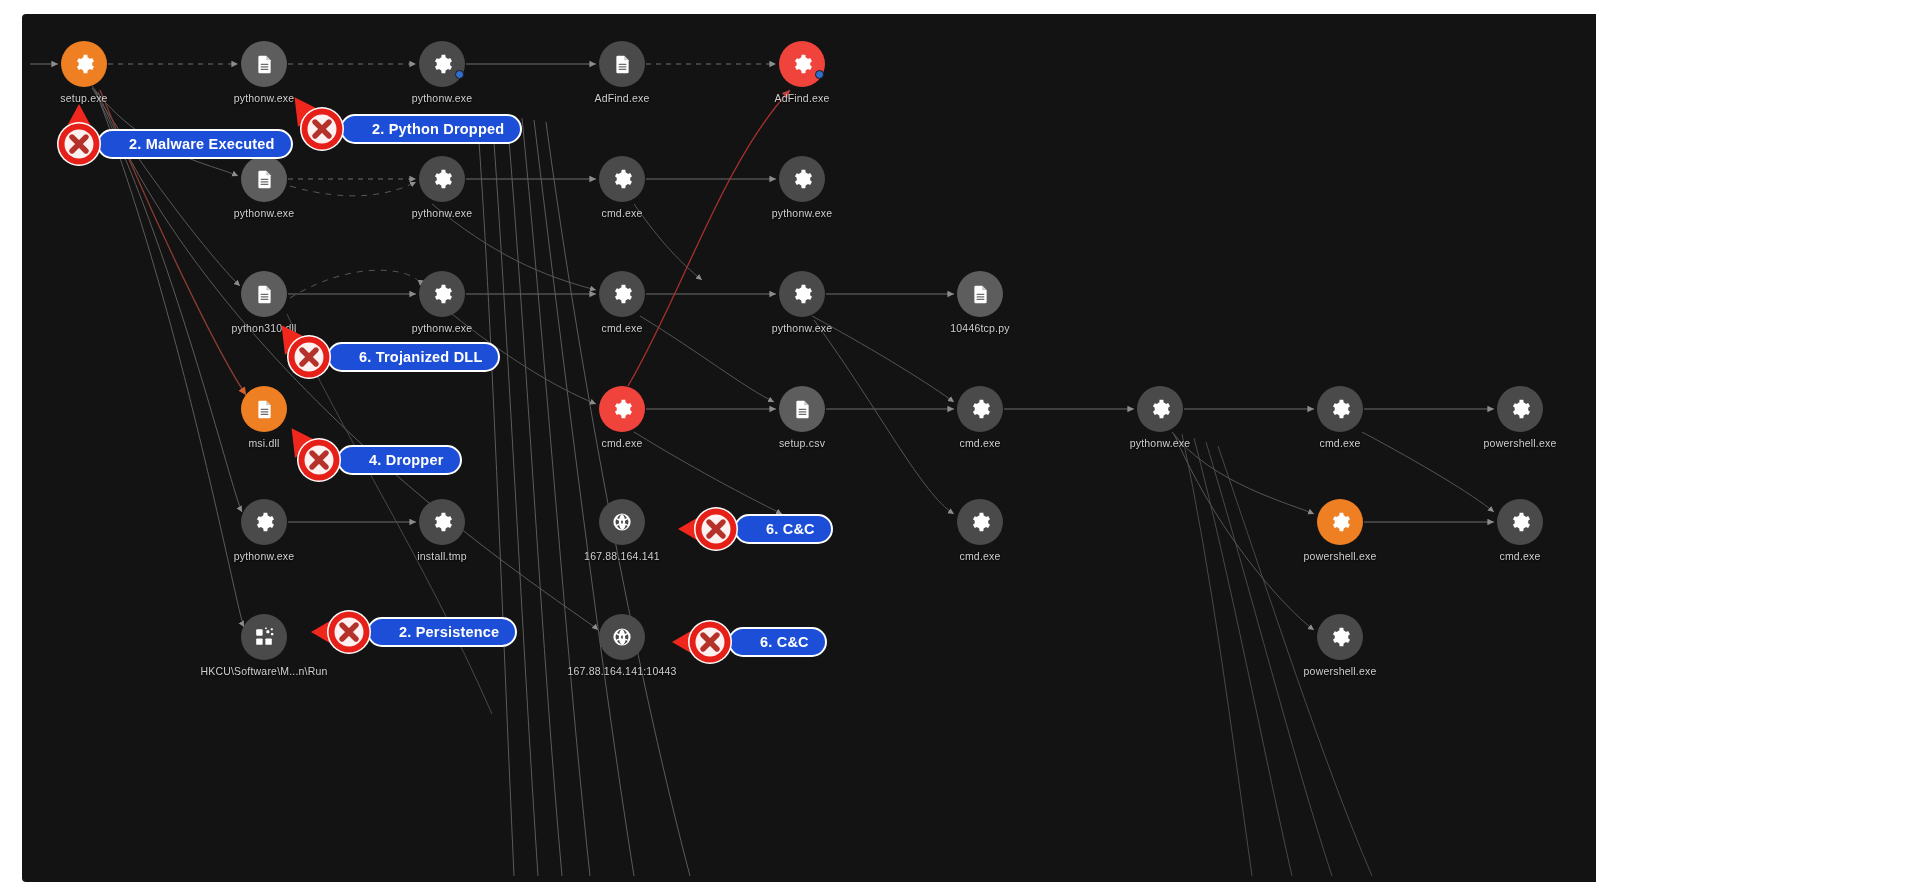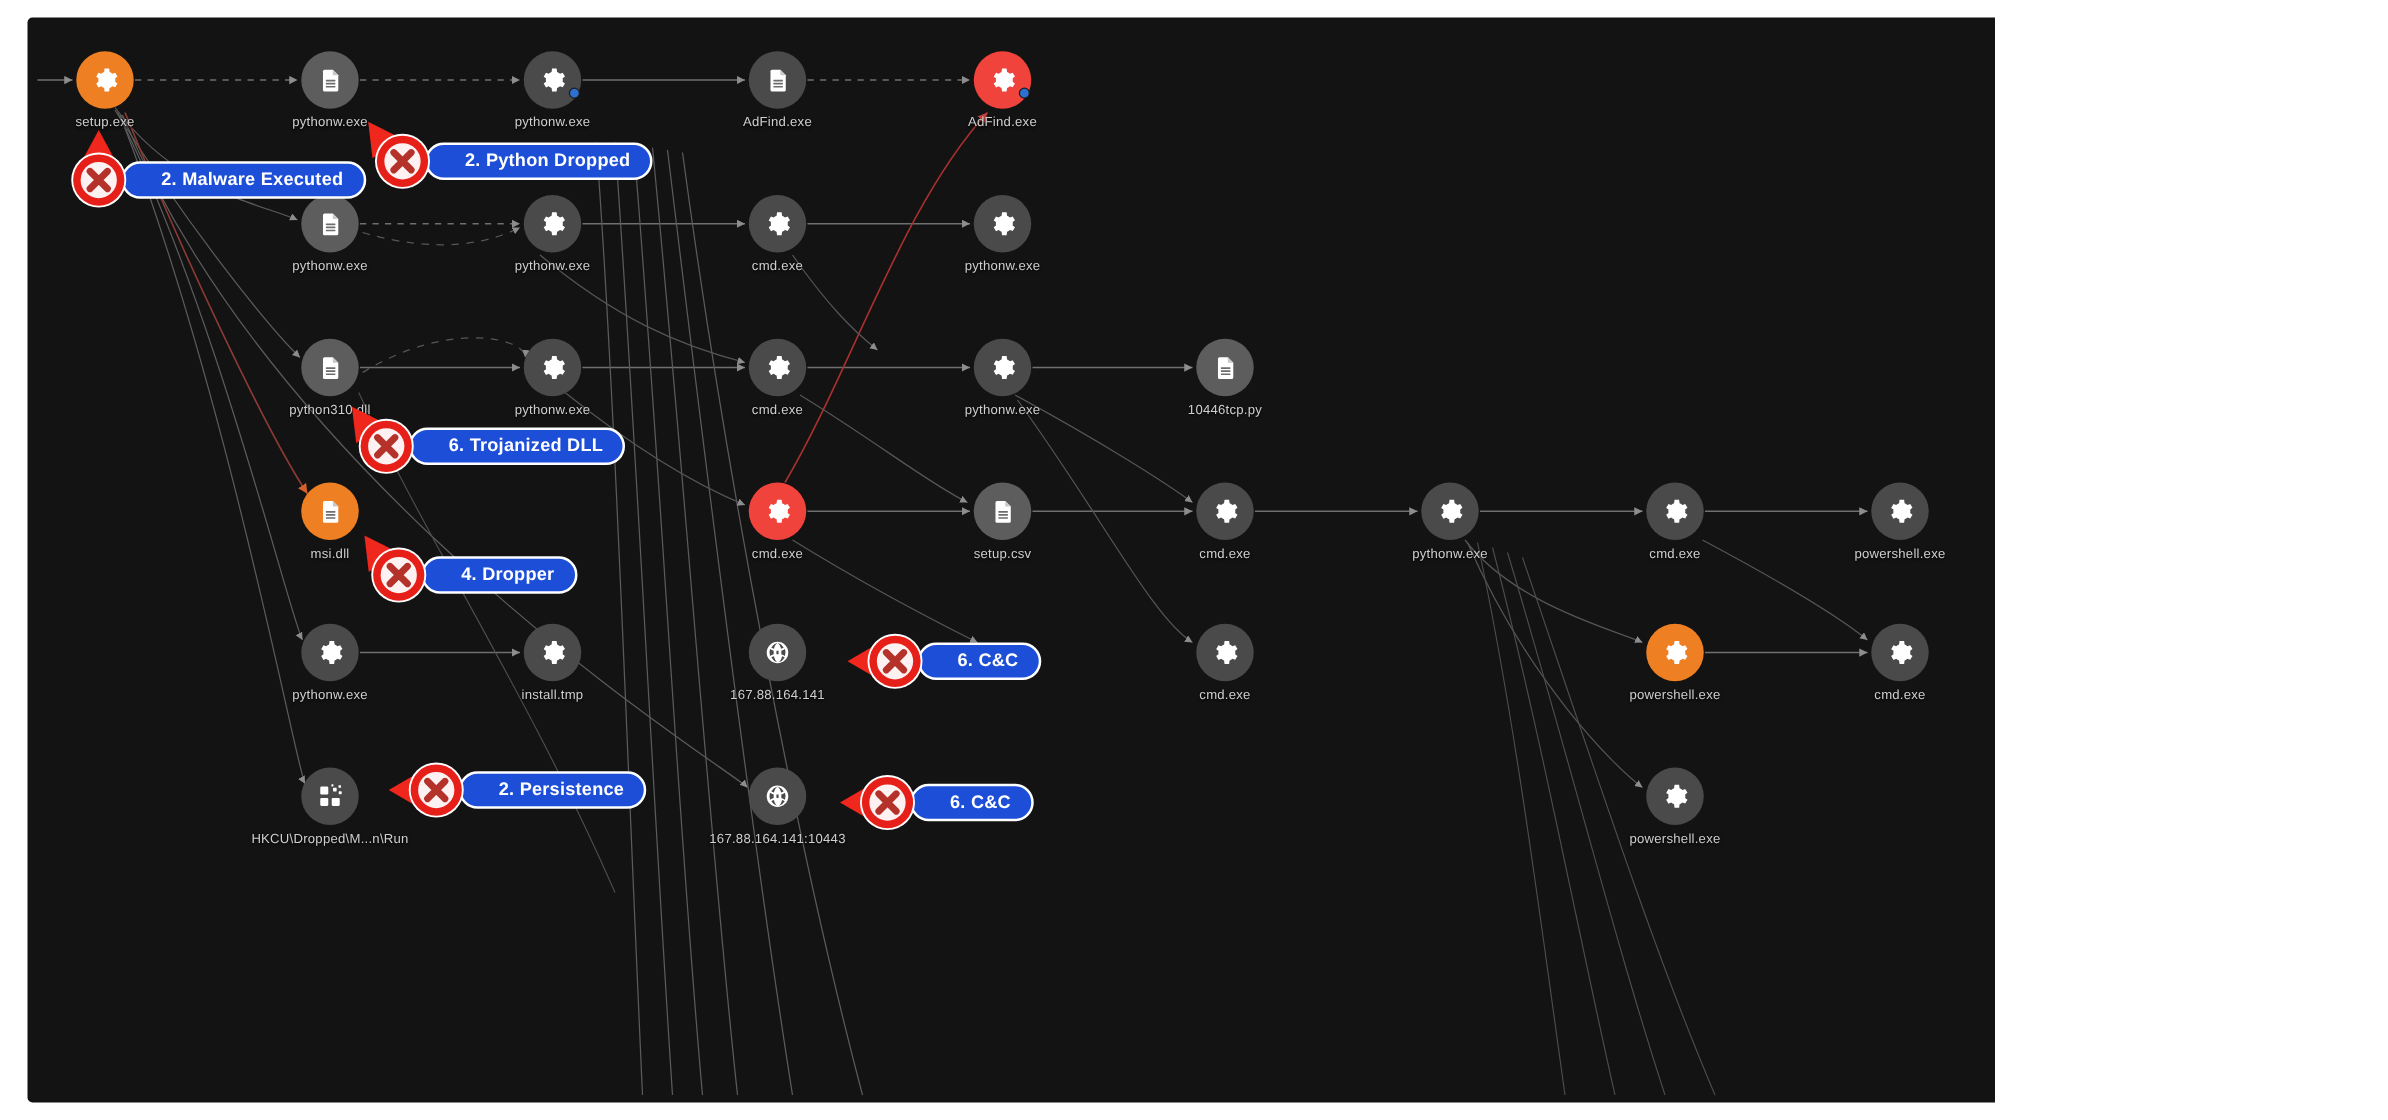--- a/index.html
+++ b/index.html
@@ -435,21 +435,21 @@
                 <rect x="3.5" y="3.5" width="7" height="7" rx="1"></rect>
                 <rect x="3.5" y="13.5" width="7" height="7" rx="1"></rect>
                 <rect x="13.5" y="13.5" width="7" height="7" rx="1"></rect>
                 <rect x="14.6" y="4.6" width="3.2" height="3.2" rx=".6"></rect>
                 <rect x="19.4" y="2.4" width="2.2" height="2.2" rx=".5"></rect>
                 <rect x="19.6" y="7.6" width="2.6" height="2.6" rx=".6"></rect>
                 <rect x="13.2" y="1.6" width="1.8" height="1.8" rx=".4"></rect>
               </g>
             </svg>
           </div>
-          <div class="lbl">HKCU\Dropped\M...n\Run</div>
+          <div class="lbl">HKCU\Software\M...n\Run</div>
         </div>
         <div class="node gray" style="left: 600px; top: 623px;">
           <div class="disc">
             <svg width="22" height="22" viewBox="0 0 24 24" aria-hidden="true">
               <circle cx="12" cy="12" r="9.4" fill="#fff"></circle>
               <path fill="#4a4a4a" d="M12 3.4c-1.6 1.1-2.7 3.1-3.1 5.3-.9-.2-1.7-.6-2.3-1.1A8.7 8.7 0 0112 3.4zM5.5 9a9 9 0 003.2 1.5 17 17 0 000 3A9 9 0 005.5 15a8.6 8.6 0 010-6zm1.1 7.4c.6-.5 1.4-.9 2.3-1.1.4 2.2 1.5 4.2 3.1 5.3a8.7 8.7 0 01-5.4-4.2zm6.3 4.2c1.6-1.1 2.7-3.1 3.1-5.3.9.2 1.7.6 2.3 1.1a8.7 8.7 0 01-5.4 4.2zM18.5 15a9 9 0 00-3.2-1.5 17 17 0 000-3A9 9 0 0018.5 9a8.6 8.6 0 010 6zm-1.1-7.4c-.6.5-1.4.9-2.3 1.1-.4-2.2-1.5-4.2-3.1-5.3a8.7 8.7 0 015.4 4.2zm-6.3 2.9a15 15 0 011.8 0 15 15 0 010 3 15 15 0 01-1.8 0 15 15 0 010-3z"></path>
             </svg>
           </div>
           <div class="lbl">167.88.164.141:10443</div>
         </div>

